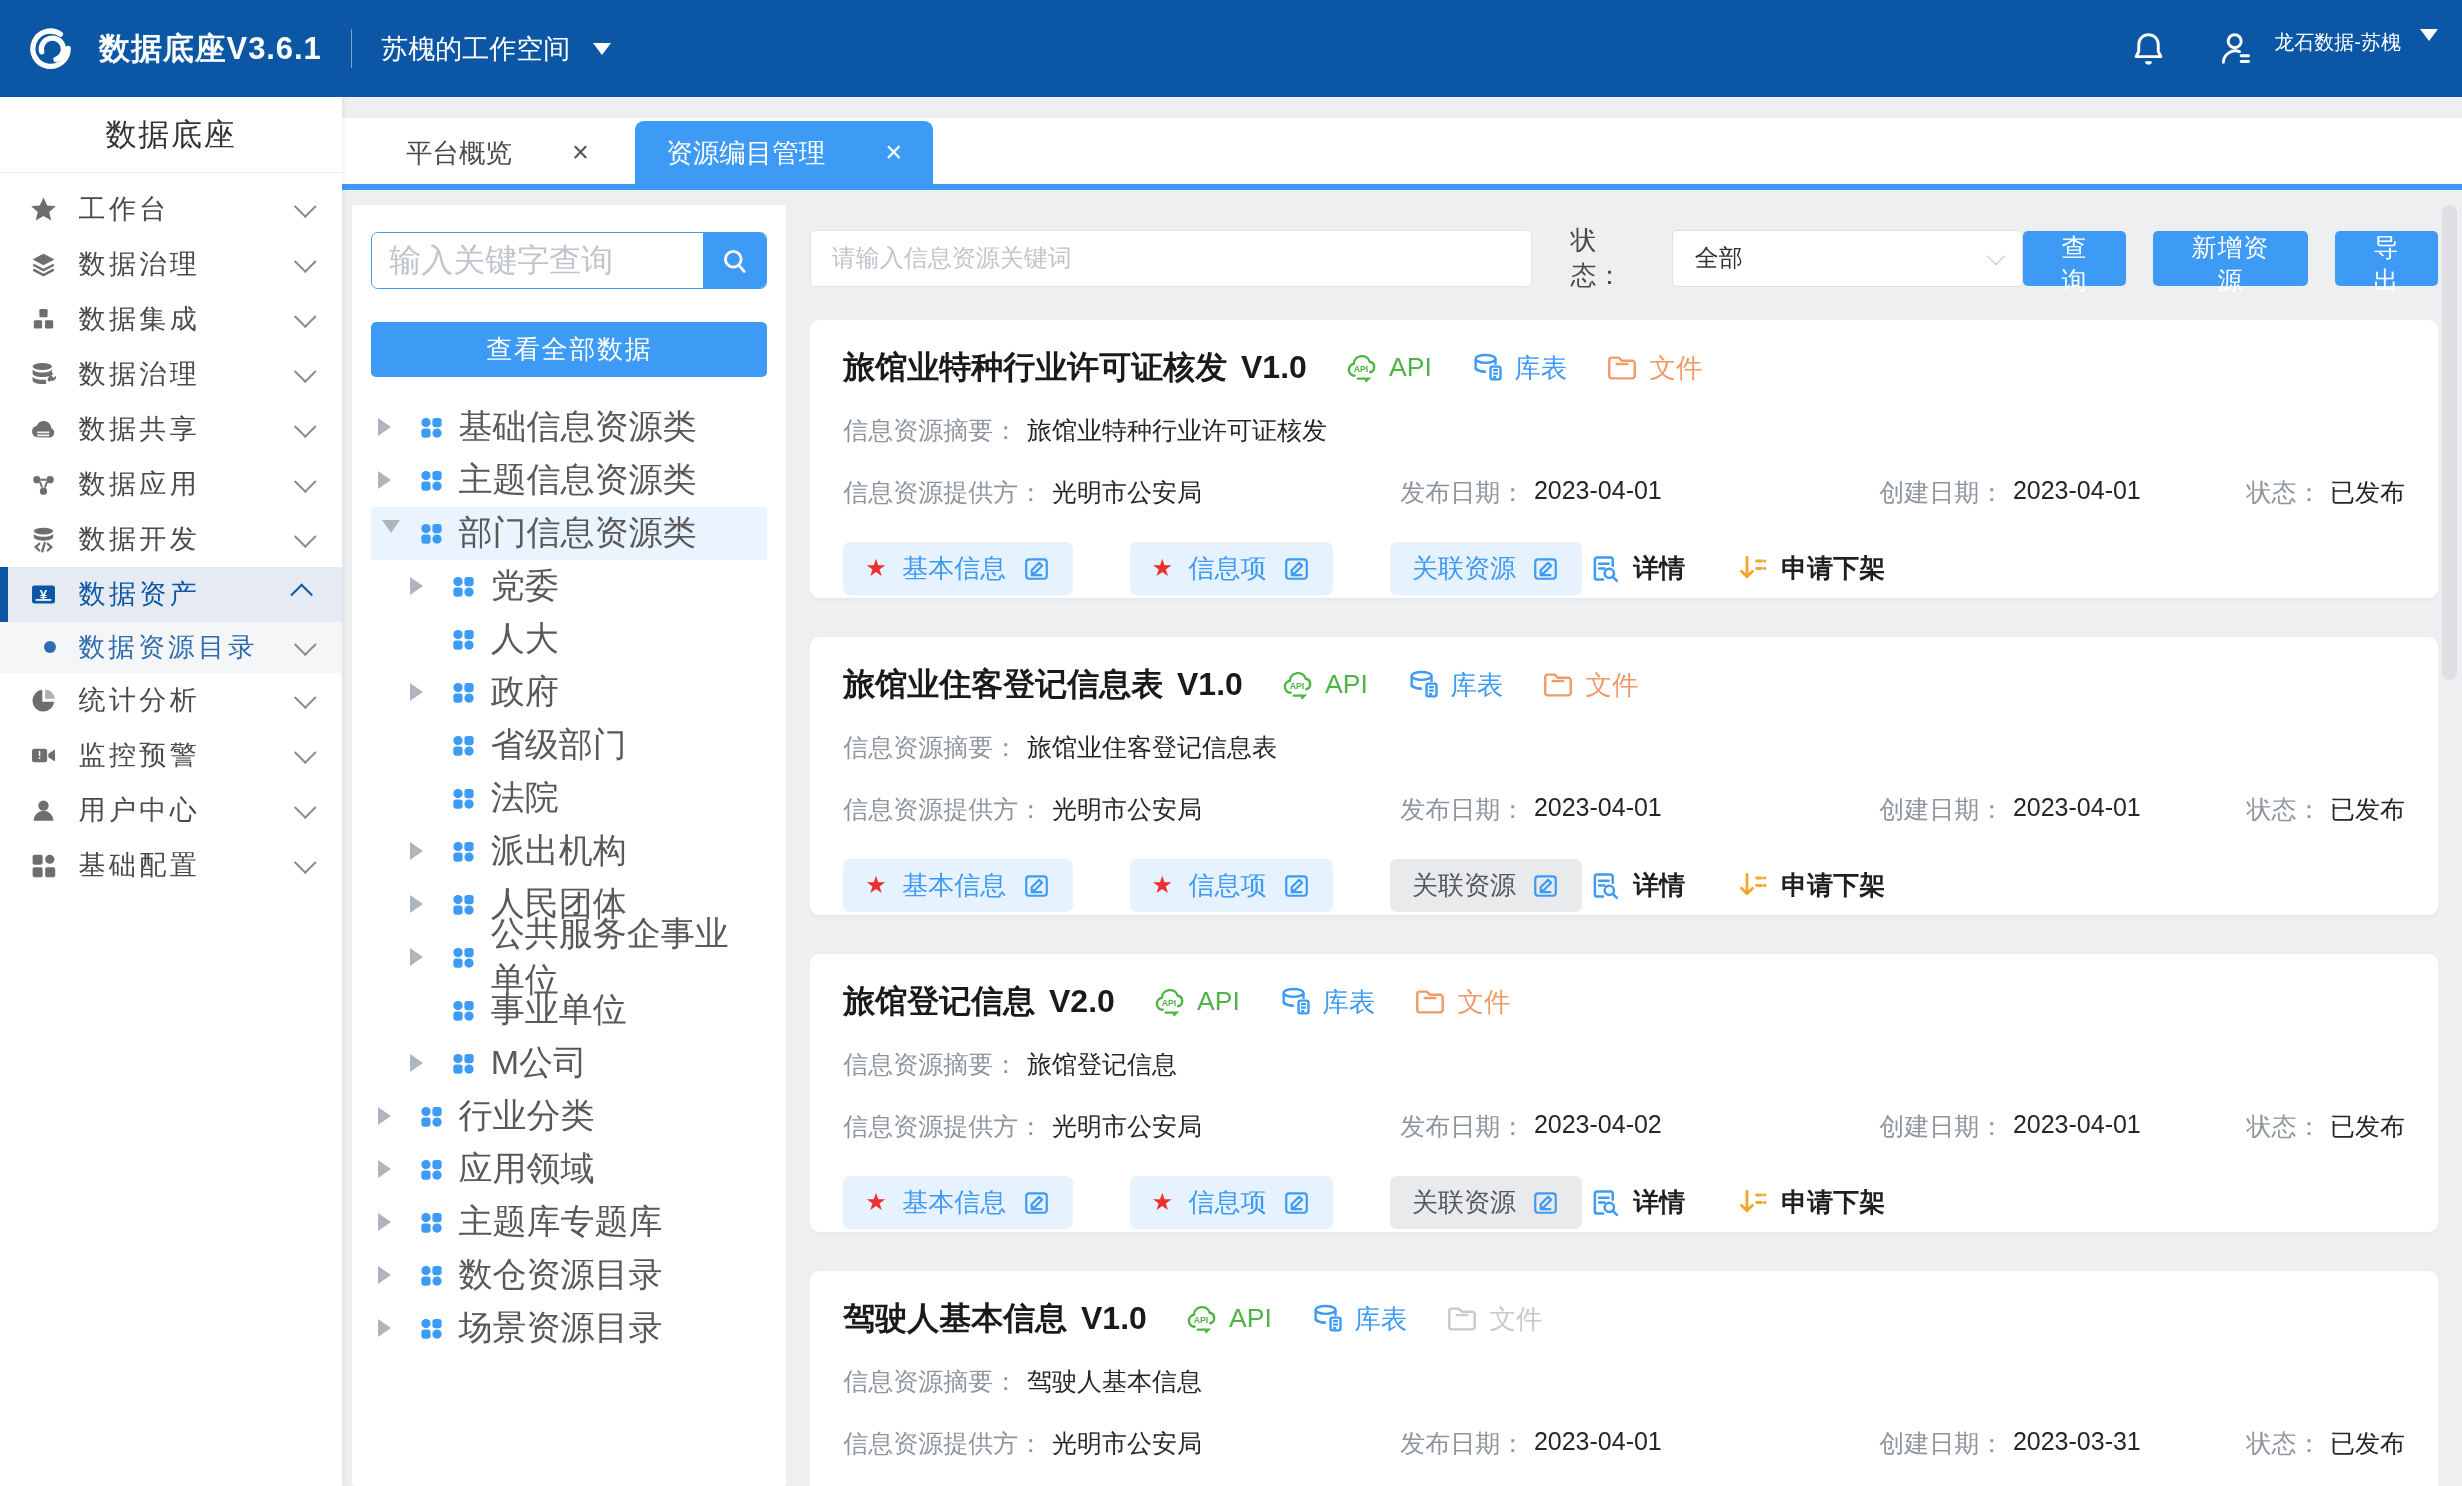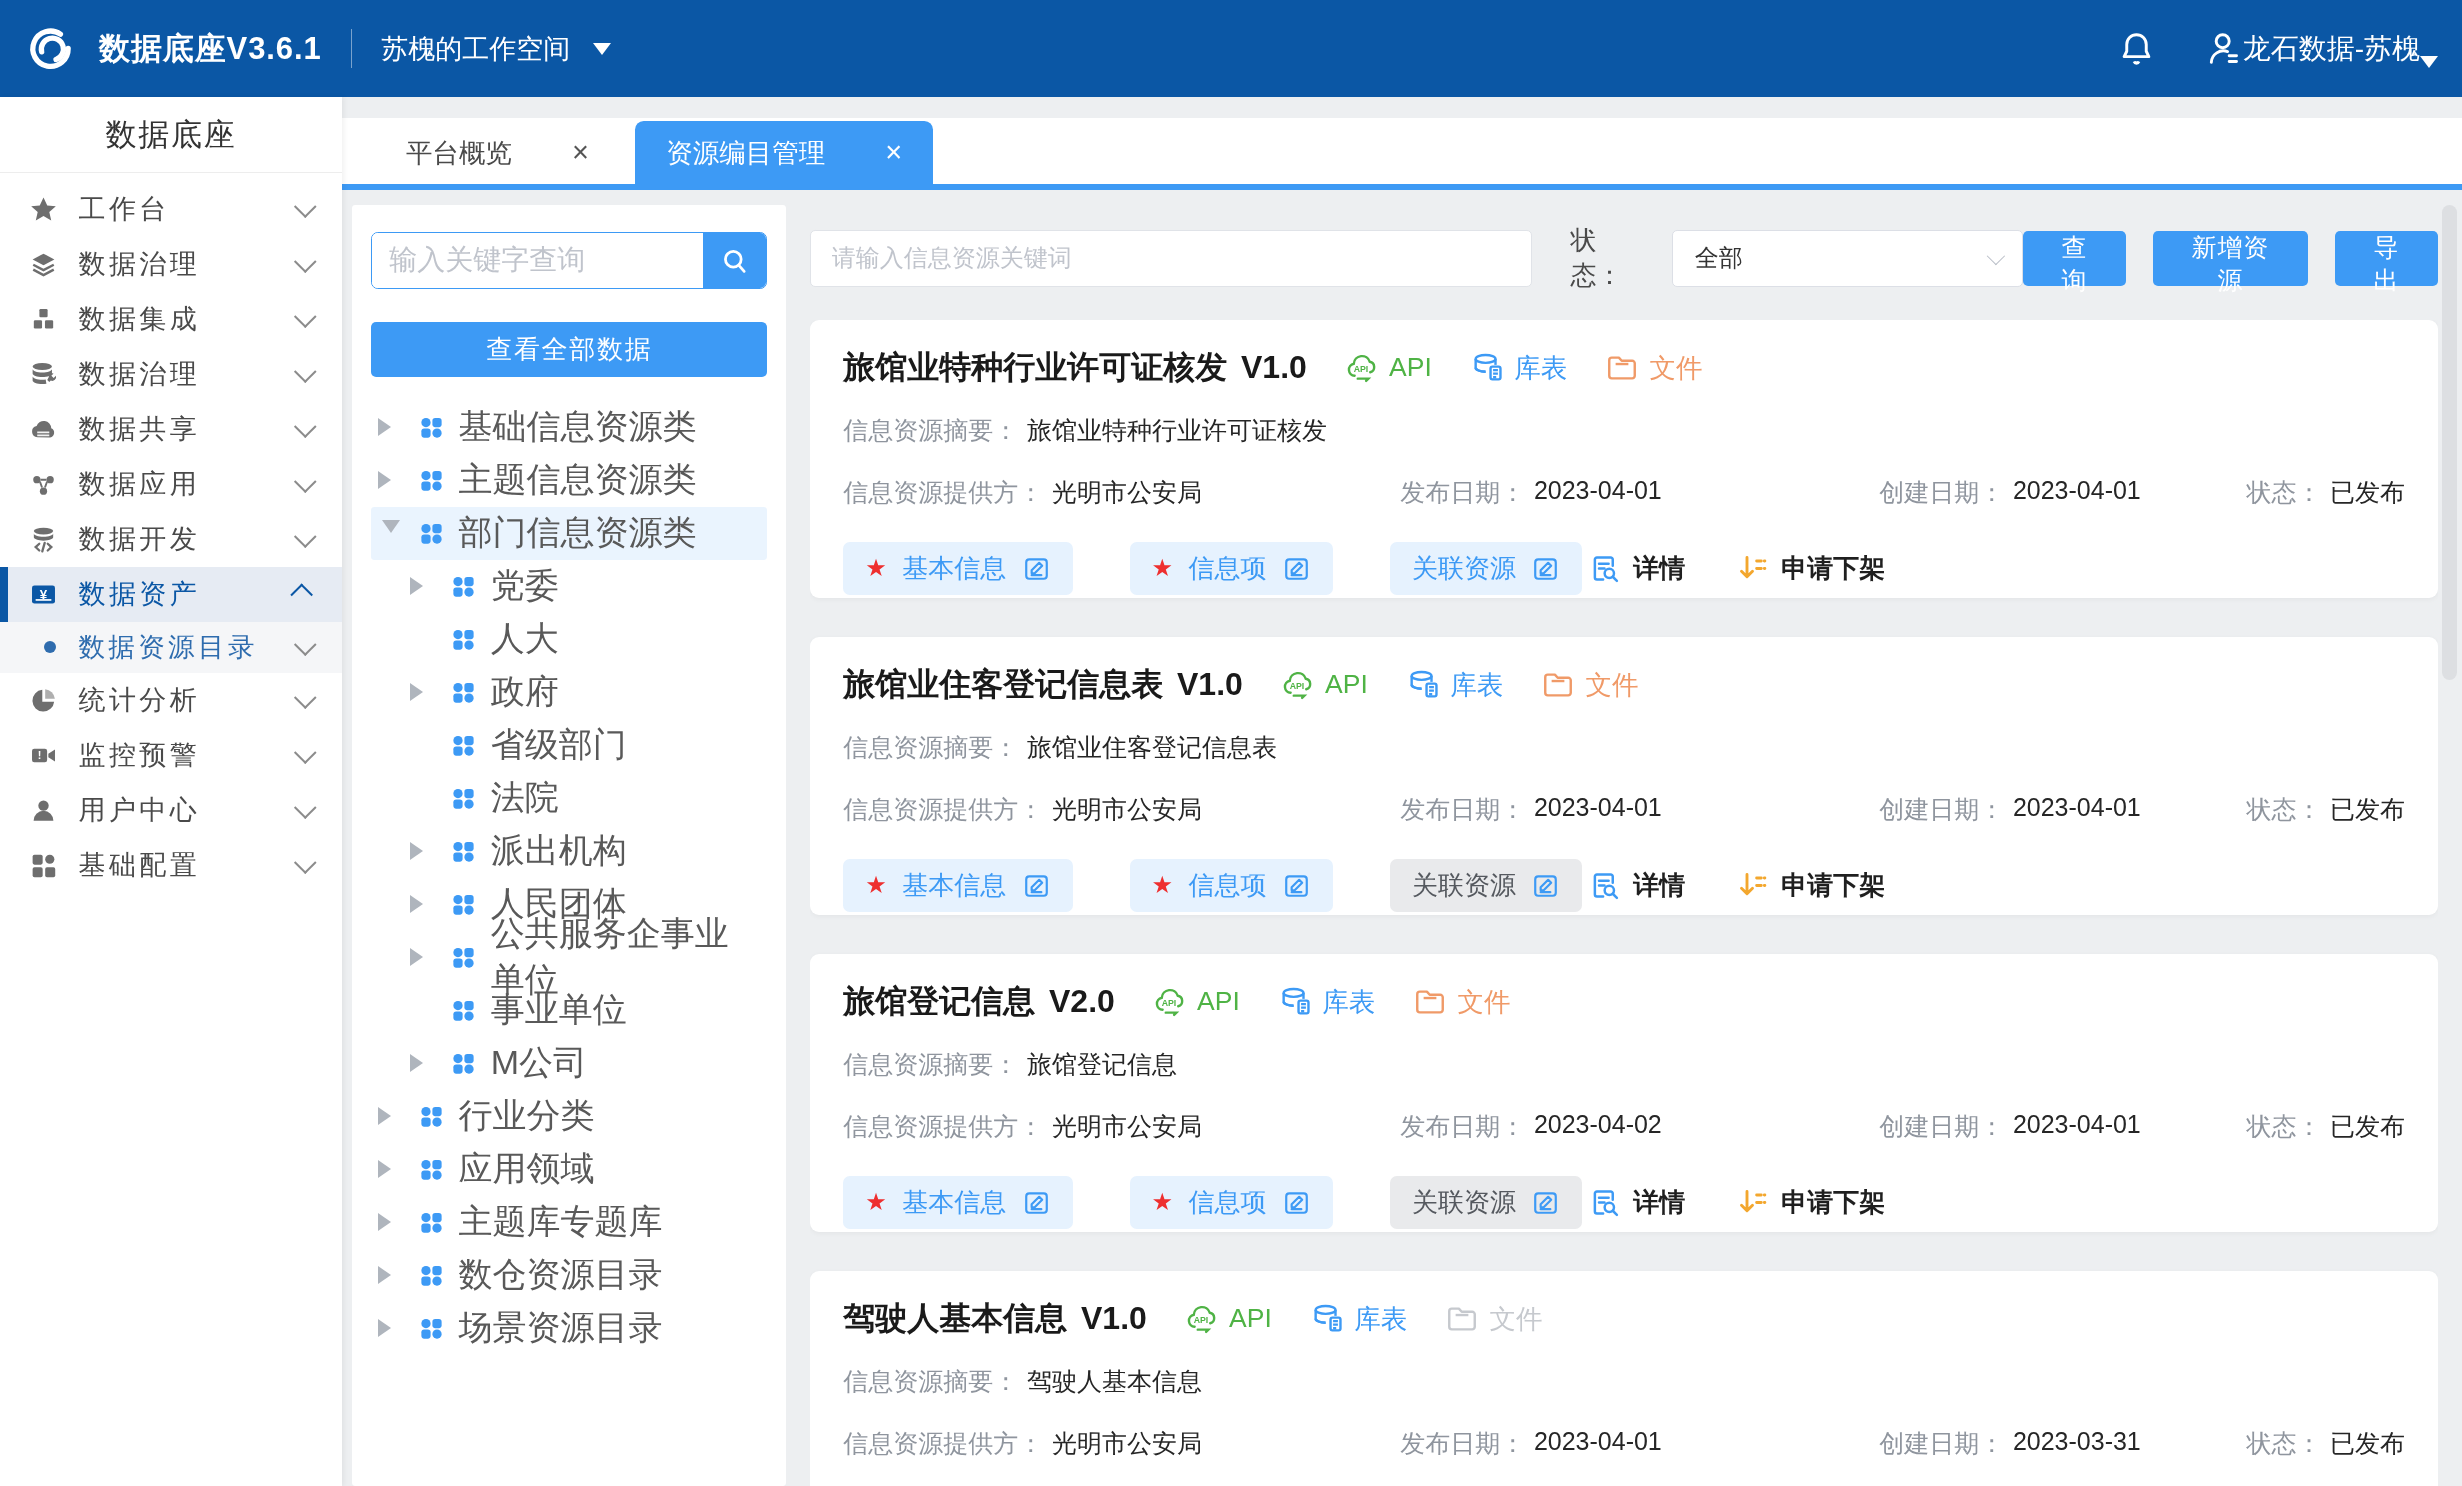--- a/index.html
+++ b/index.html
@@ -11,21 +11,21 @@
   .app{width:100%;height:100%;display:flex;flex-direction:column}
   
   .hdr{height:97px;background:#0B57A5;display:flex;align-items:center;padding:0 24px;flex:0 0 auto;color:#fff}
   .logo{width:53px;height:53px;margin-right:22px;flex:0 0 auto}
   .hdr-title{font-size:31px;font-weight:bold;letter-spacing:0.9px}
   .hdr-sep{width:1.7px;height:39px;background:rgba(255,255,255,.45);margin:0 29px}
   .hdr-ws{font-size:27px;display:flex;align-items:center;gap:23px;cursor:pointer}
   .tri-dn{width:0;height:0;border-left:9.4px solid transparent;border-right:9.4px solid transparent;border-top:12px solid #fff;display:inline-block}
   .hdr-right{margin-left:auto;display:flex;align-items:center;gap:48px}
   .hdr-ic{width:39px;height:39px;color:#fff}
-  .hdr-user{display:flex;align-items:flex-end;font-size:28px;cursor:pointer}
+  .hdr-user{display:flex;align-items:flex-start;gap:19px;font-size:20px;cursor:pointer}
   
   .bdy{flex:1;display:flex;min-height:0}
   
   .sb{width:342px;background:#fff;flex:0 0 auto;box-shadow:1.7px 0 5.1px rgba(0,0,0,.06);z-index:2;display:flex;flex-direction:column}
   .sb-brand{height:75px;display:flex;align-items:center;justify-content:center;font-size:31px;color:#333;border-bottom:0.9px solid #EDEDED;letter-spacing:1.7px}
   .sb-menu{padding-top:8.6px}
   .mi{height:55px;display:flex;align-items:center;padding:0 31px 0 29px;cursor:pointer;color:#4A4A4A;position:relative}
   .mi .ic{width:29px;height:29px;color:#6E6E6E;flex:0 0 auto}
   .mi .ml{font-size:27px;margin-left:20.5px;letter-spacing:3.4px}
   .chev{width:13.7px;height:13.7px;border-right:2.6px solid #8C8C8C;border-bottom:2.6px solid #8C8C8C;display:inline-block;margin-left:auto;transform:rotate(45deg) translateY(-3.4px)}
@@ -44,21 +44,21 @@
   .tab{height:63px;border-radius:8.6px 8.6px 0 0;display:flex;align-items:center;padding:0 31px;gap:60px;font-size:26.5px;cursor:pointer}
   .tab .x{font-size:29px;line-height:1}
   .tab.inactive{background:#fff;color:#4A4A4A}
   .tab.inactive .x{color:#555}
   .tab.active{background:#3D9AF5;color:#fff}
   
   .content{flex:1;display:flex;gap:24px;padding:14.6px 24px 0 10.3px;min-height:0}
   
   .tree{width:396px;flex:0 0 auto;background:#fff;border-radius:3.4px;padding:27px 19px 17px 19px;overflow:hidden}
   .tsearch{display:flex;height:55px;border:1.7px solid #3D9AF5;border-radius:6.8px;overflow:hidden;background:#fff}
-  .tsearch input{flex:1;border:none;outline:none;font-size:28px;padding:0 17px;color:#333;min-width:0;font-family:inherit}
+  .tsearch input{flex:1;border:none;outline:none;font-size:32px;padding:0 17px;color:#333;min-width:0;font-family:inherit}
   .tsearch input::placeholder{color:#C0C4CC}
   .tsearch .sbtn{width:63px;background:#3D9AF5;display:flex;align-items:center;justify-content:center;cursor:pointer;border:none}
   .tsearch .sbtn svg{width:29px;height:29px;color:#fff}
   .viewall{margin-top:33px;width:100%;height:55px;background:#3D9AF5;color:#fff;font-size:26px;border:none;border-radius:5.1px;cursor:pointer;letter-spacing:1.7px;font-family:inherit}
   .tlist{margin-top:24px}
   .tn{height:53px;display:flex;align-items:center;gap:13.7px;font-size:34px;color:#595959;cursor:pointer;padding:0 6.8px;border-radius:3.4px}
   .tn.l1{padding-left:39px}
   .tn.sel{background:#EAF4FE}
   .car{width:0;height:0;border-top:9.4px solid transparent;border-bottom:9.4px solid transparent;border-left:13px solid #AFB5BD;flex:0 0 13px;display:inline-block}
   .car.down{transform:rotate(90deg)}

